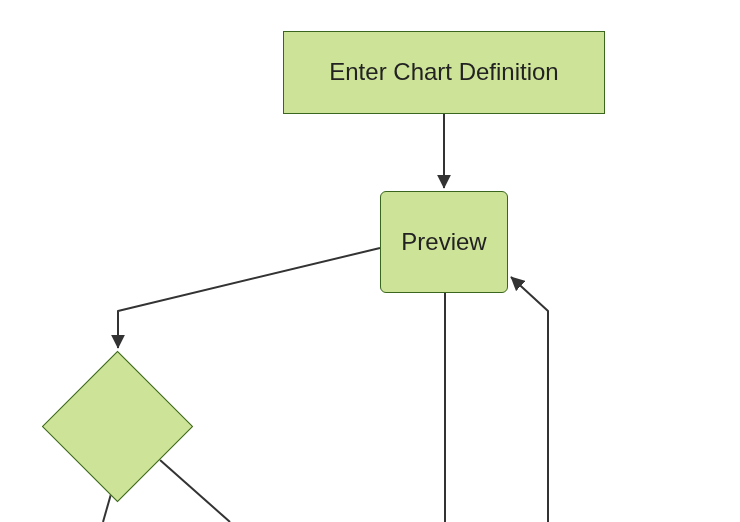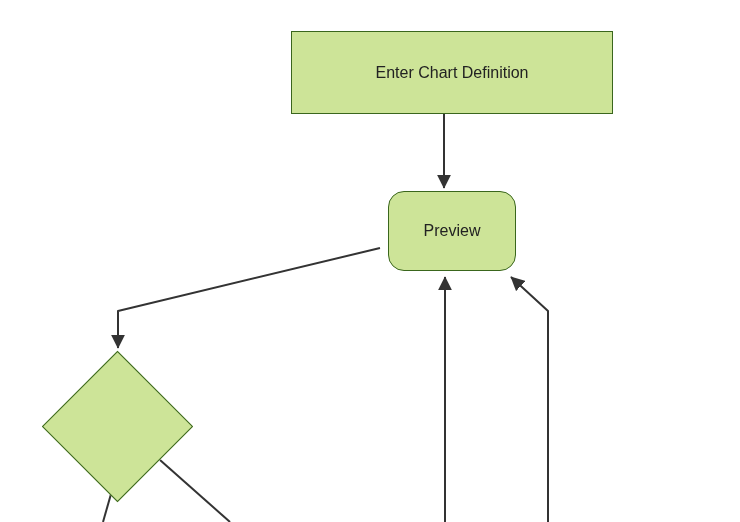--- a/index.html
+++ b/index.html
@@ -24,37 +24,36 @@
   }
   .node {
     position: absolute;
     box-sizing: border-box;
     background: #cde498;
     border: 1.5px solid #3a661d;
     display: flex;
     align-items: center;
     justify-content: center;
     color: #222222;
-    font-size: 16px;
+    font-size: 24px;
     line-height: 1.2;
     white-space: nowrap;
-    margin-left: 8px;
   }
   #node-enter {
     left: 283px;
     top: 31px;
     width: 322px;
     height: 83px;
   }
   #node-preview {
     left: 380px;
     top: 191px;
     width: 128px;
-    height: 80px;
-    border-radius: 16px;
+    height: 102px;
+    border-radius: 6px;
   }
   #node-decide-shape {
     position: absolute;
     box-sizing: border-box;
     left: 64px;
     top: 373px;
     width: 107px;
     height: 107px;
     background: #cde498;
     border: 1.5px solid #3a661d;

